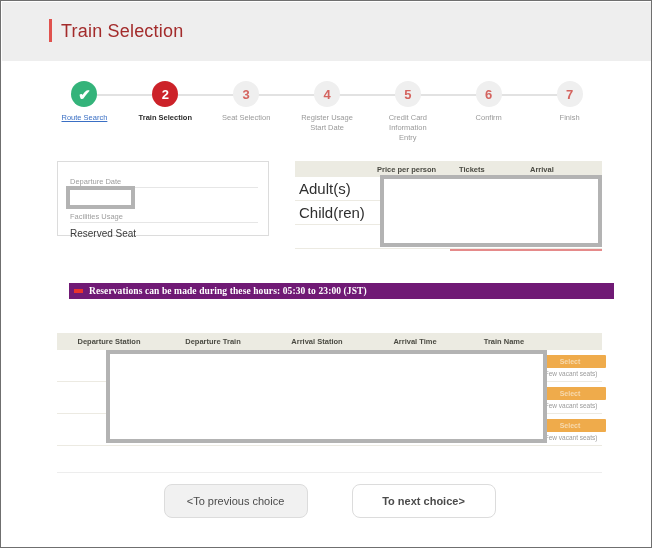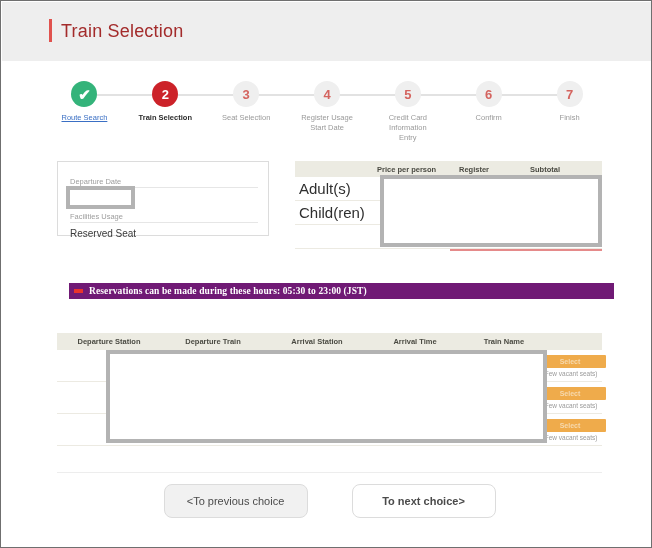--- a/index.html
+++ b/index.html
@@ -424,22 +424,22 @@
           <div class="field-label">Facilities Usage</div>
           <div class="field-value">Reserved Seat</div>
         </div>
         <div class="annot-box" style="left:8px; top:24px; width:69px; height:23px;"></div>
       </div>
 
       <div class="fare">
         <div class="fare-head">
           <div class="cell col-a"></div>
           <div class="cell col-b">Price per person</div>
-          <div class="cell col-c">Register</div>
-          <div class="cell col-d">Subtotal</div>
+          <div class="cell col-c">Tickets</div>
+          <div class="cell col-d">Arrival</div>
         </div>
 
         <div class="fare-row">
           <div class="rowlabel col-a">Adult(s)</div>
           <div class="cell col-b"></div>
           <div class="cell col-c"></div>
           <div class="cell col-d"></div>
         </div>
 
         <div class="fare-row">

